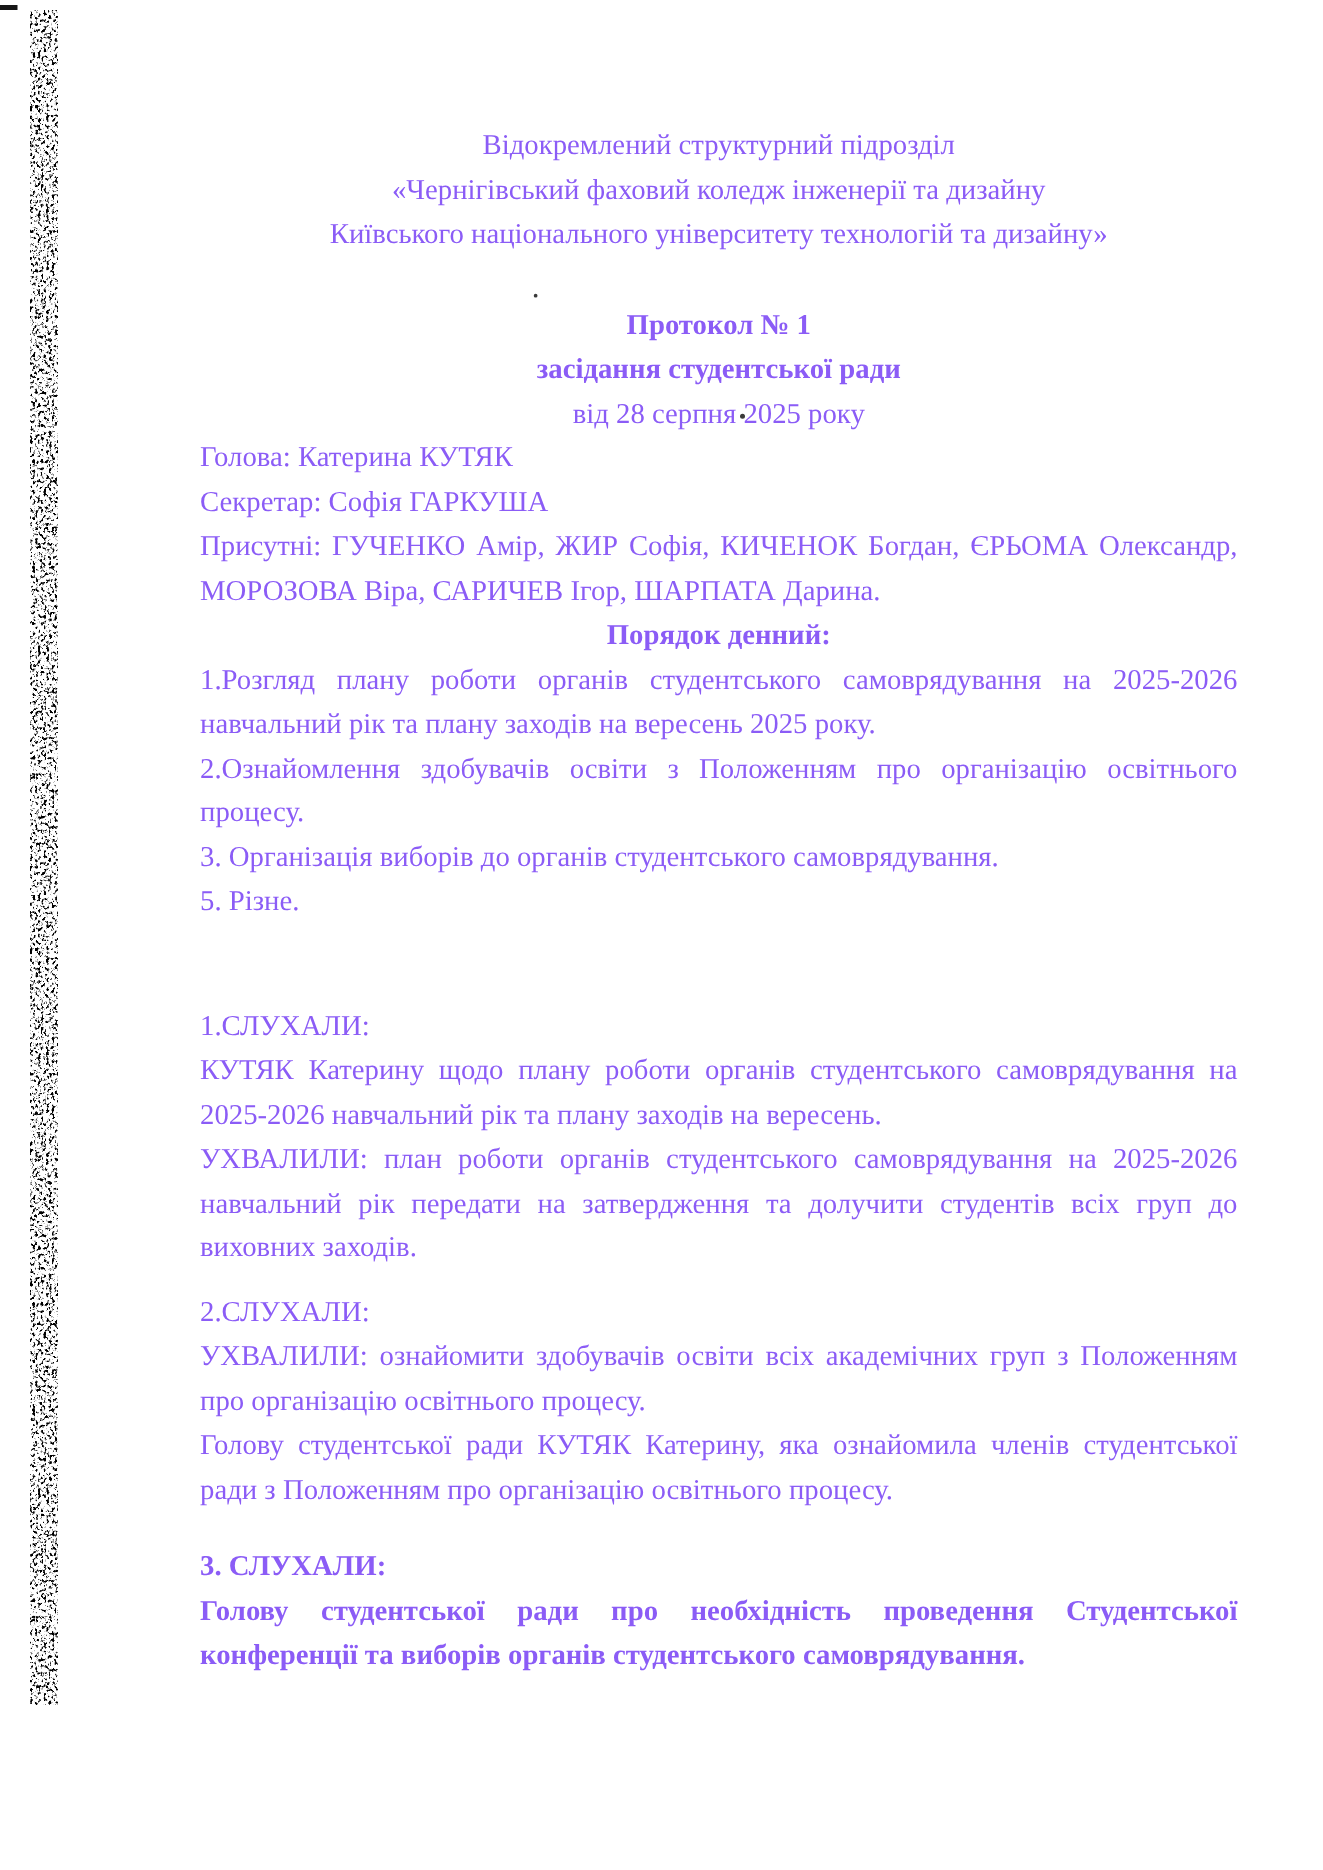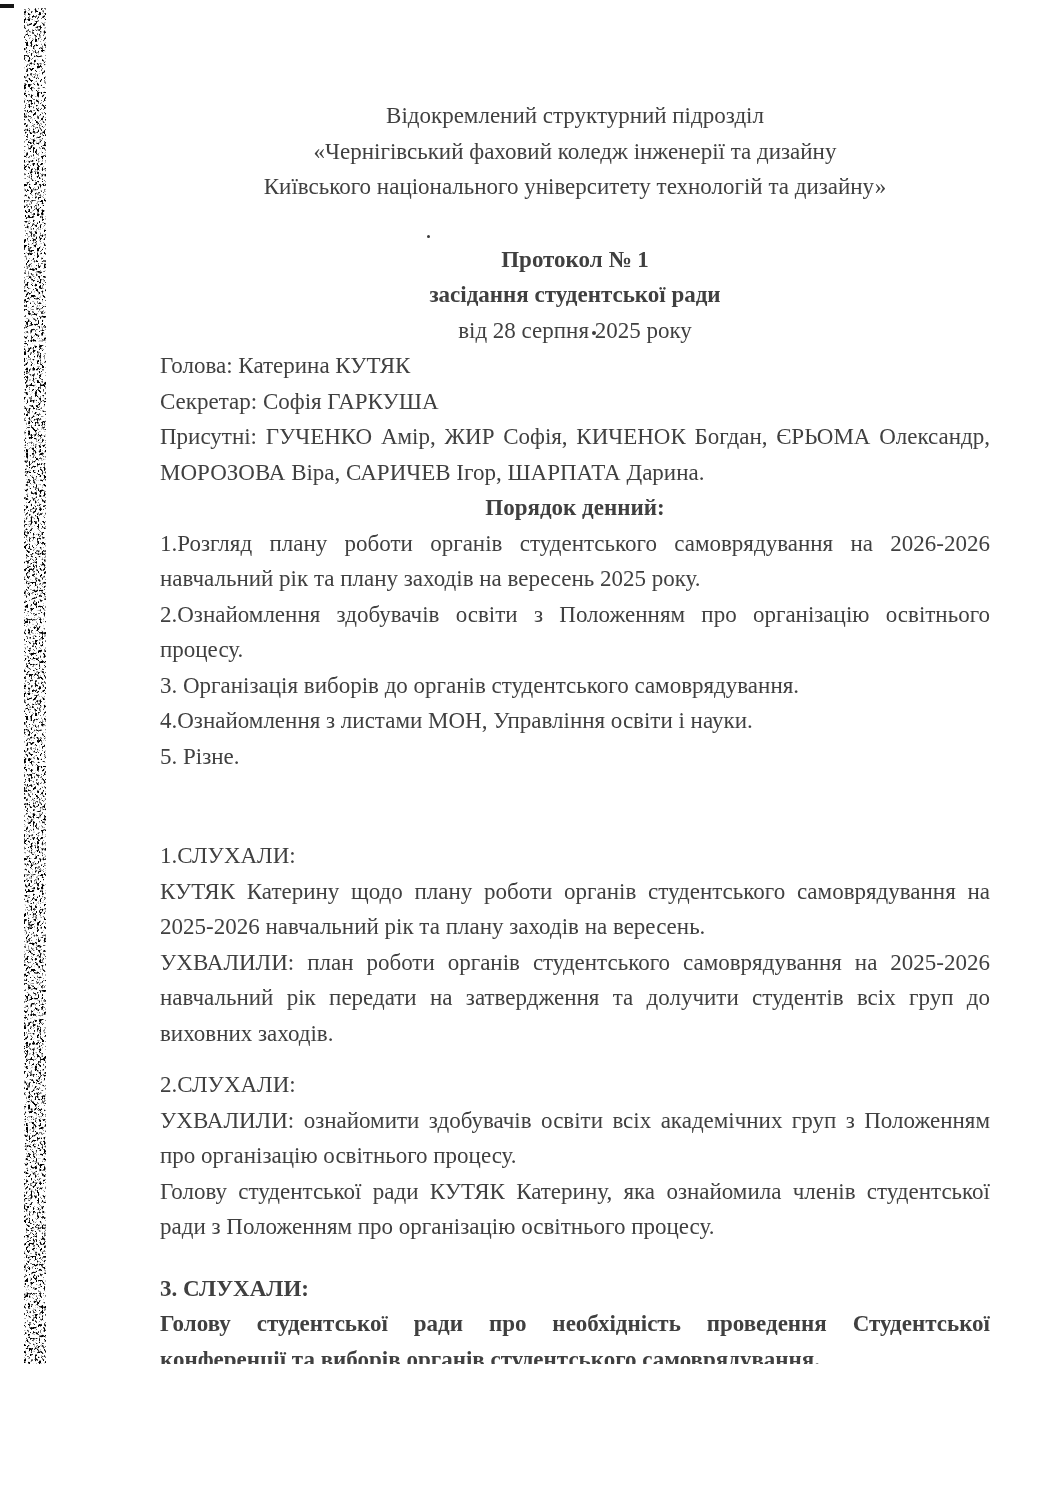--- a/index.html
+++ b/index.html
@@ -3,21 +3,21 @@
 <meta charset="utf-8">
 <style>
   html, body { margin: 0; padding: 0; background: #ffffff; }
   .page {
     position: relative;
     width: 1058px;
     height: 1364px;
     background: #ffffff;
     overflow: hidden;
     font-family: "Liberation Serif", "DejaVu Serif", serif;
-    color: #404040;
+    color: #8b5cf6;
   }
   .edge-noise {
     position: absolute;
     left: 22px;
     top: 0;
     width: 26px;
     height: 1496px;
     pointer-events: none;
   }
   .corner-dash {
@@ -91,24 +91,23 @@
     </div>
 
     <div class="officials-block">
       <p>Голова: Катерина КУТЯК</p>
       <p>Секретар: Софія ГАРКУША</p>
       <p class="just">Присутні: ГУЧЕНКО Амір, ЖИР Софія, КИЧЕНОК Богдан, ЄРЬОМА Олександр, МОРОЗОВА Віра, САРИЧЕВ Ігор, ШАРПАТА Дарина.</p>
     </div>
 
     <p class="center bold agenda-heading">Порядок денний:</p>
     <div>
-      <p class="just">1.Розгляд плану роботи органів студентського самоврядування на 2026-2026 навчальний рік та плану заходів на вересень 2025 року.</p>
+      <p class="just">1.Розгляд плану роботи органів студентського самоврядування на 2025-2026 навчальний рік та плану заходів на вересень 2025 року.</p>
       <p class="just">2.Ознайомлення здобувачів освіти з Положенням про організацію освітнього процесу.</p>
       <p class="just">3. Організація виборів до органів студентського самоврядування.</p>
-      <p class="just">4.Ознайомлення з листами МОН, Управління освіти і науки.</p>
       <p class="just">5. Різне.</p>
     </div>
 
     <div class="section-1">
       <p>1.СЛУХАЛИ:</p>
       <p class="just">КУТЯК Катерину щодо плану роботи органів студентського самоврядування на 2025-2026 навчальний рік та плану заходів на вересень.</p>
       <p class="just">УХВАЛИЛИ: план роботи органів студентського самоврядування на 2025-2026 навчальний рік передати на затвердження та  долучити студентів всіх груп до виховних заходів.</p>
     </div>
 
     <div class="section-2">

